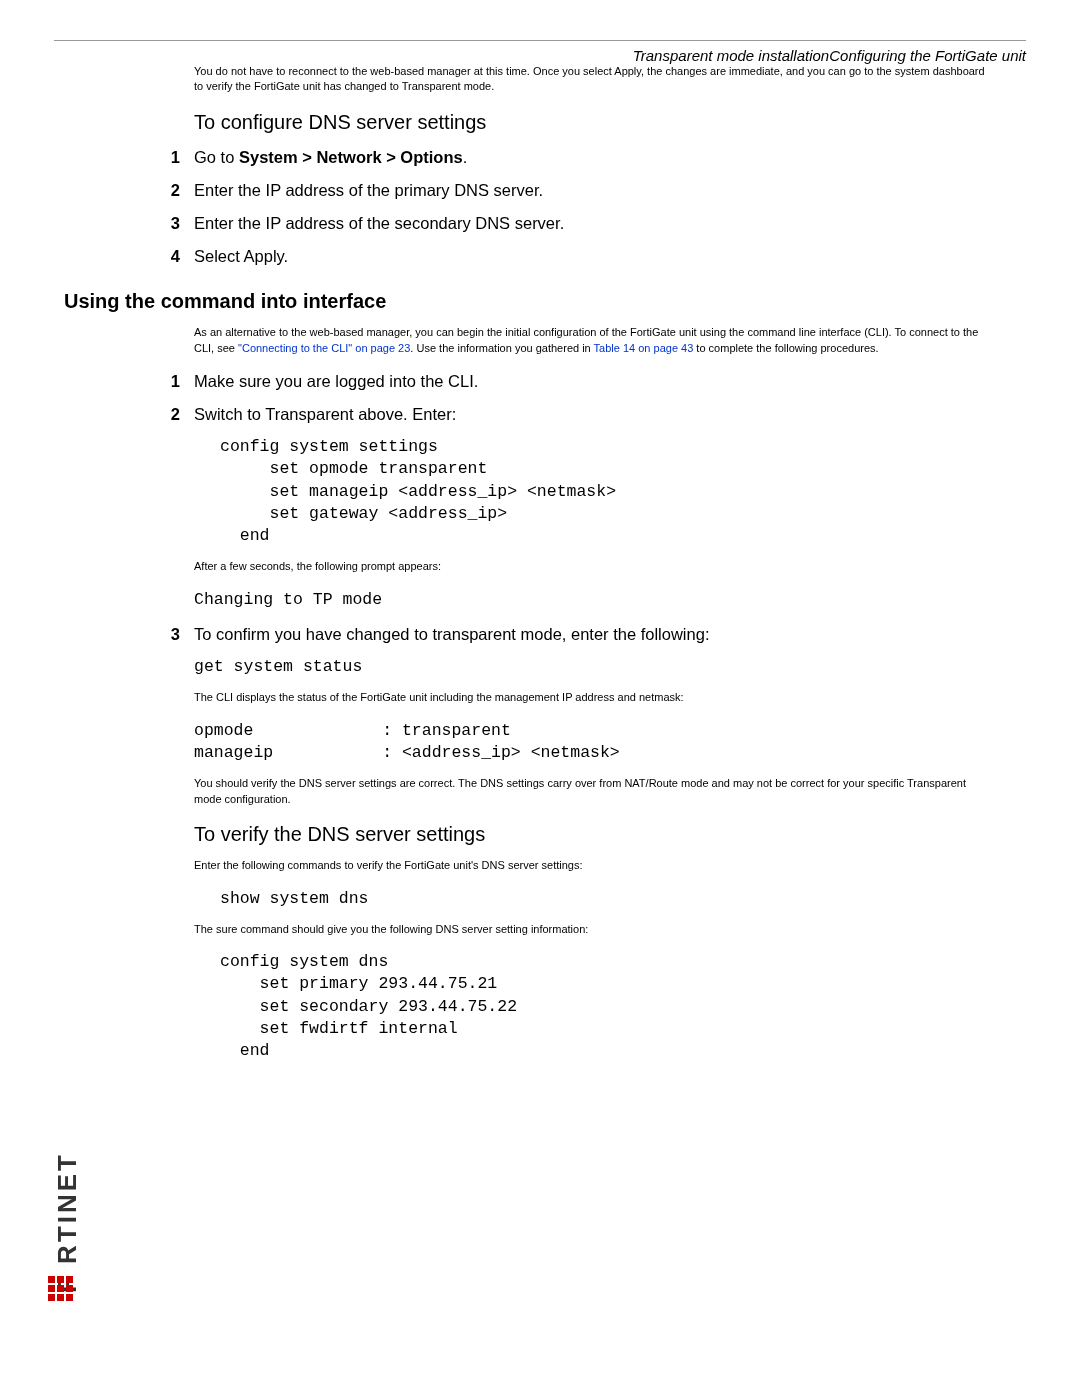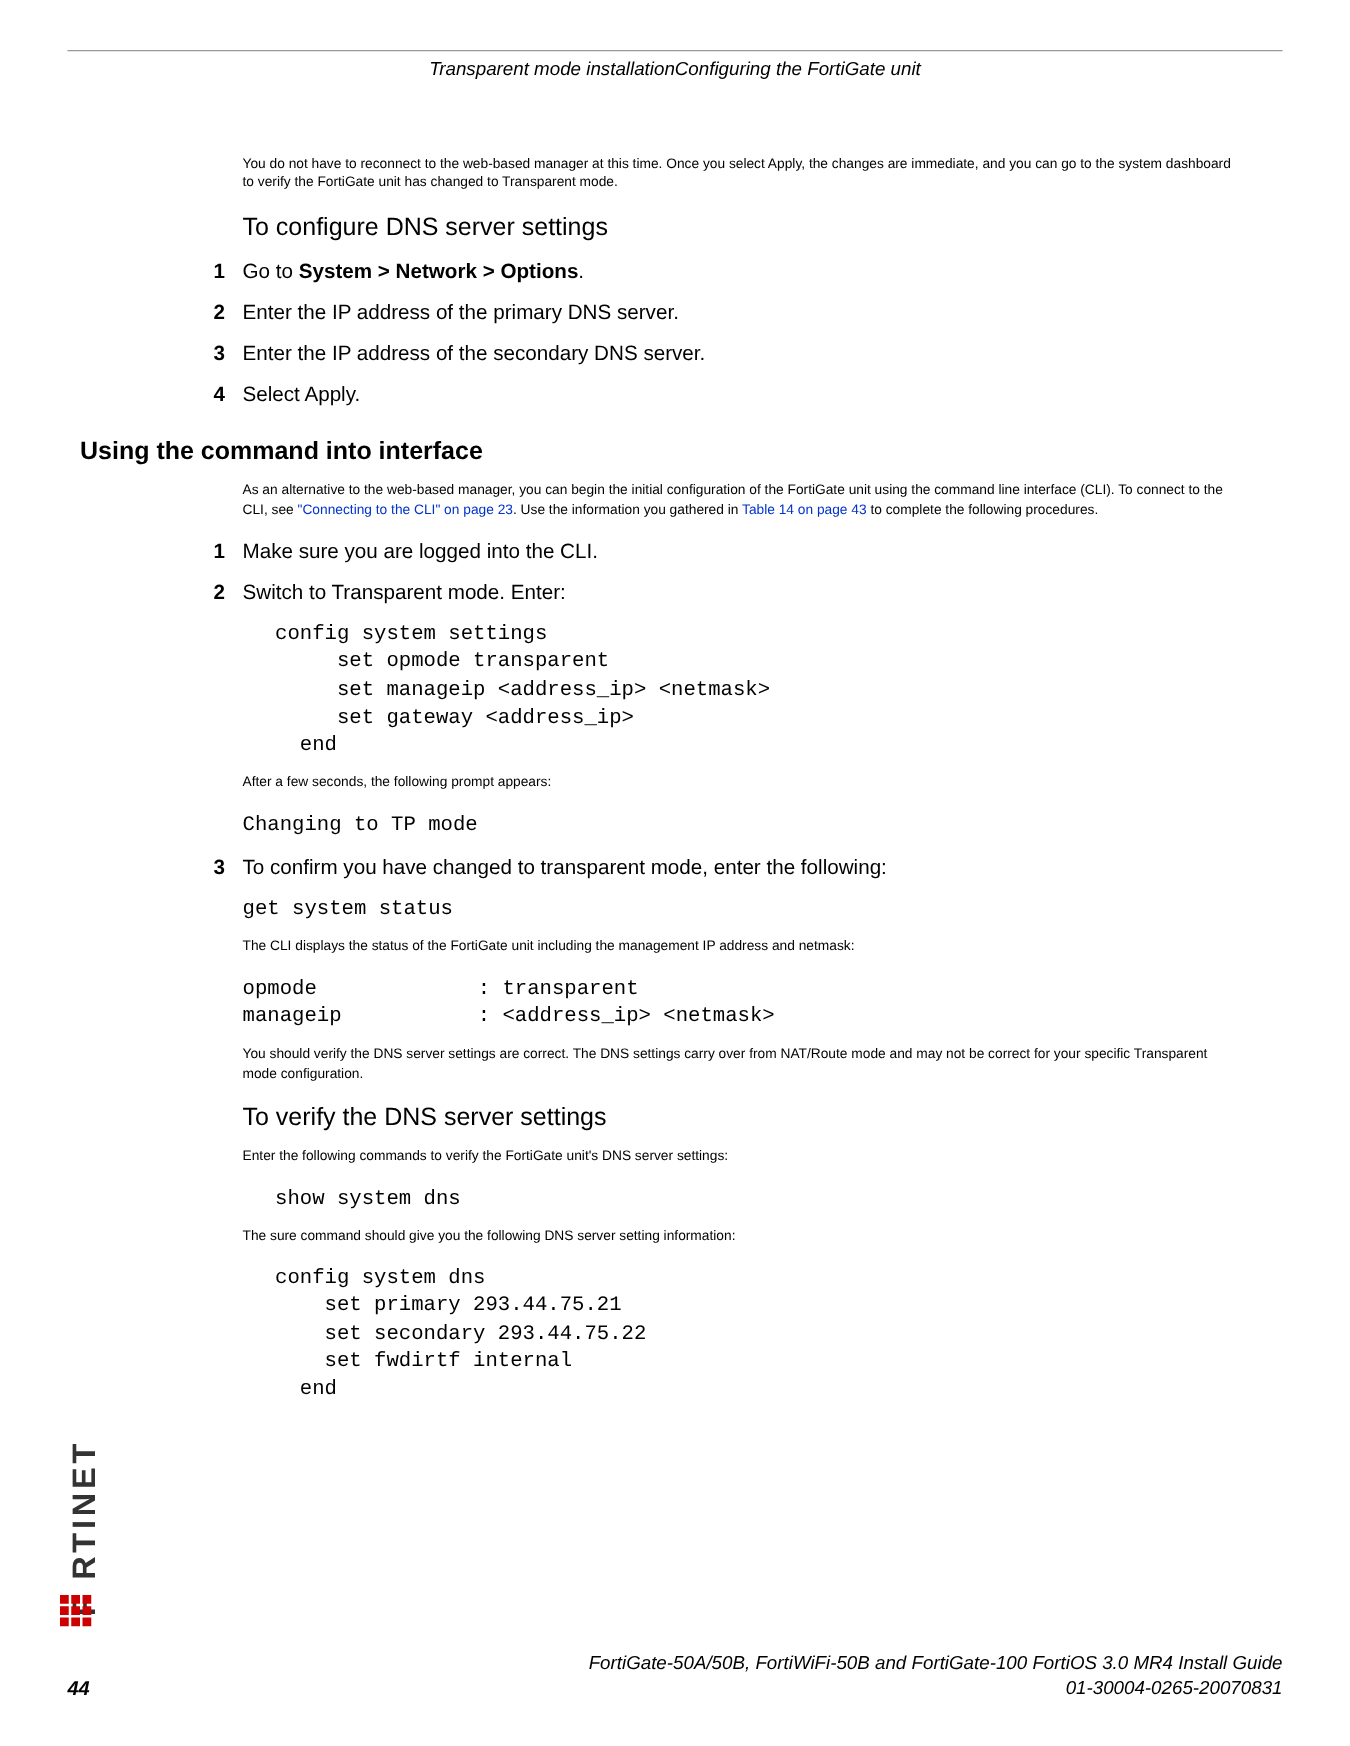--- a/index.html
+++ b/index.html
@@ -18,25 +18,24 @@
       padding: 40px 54px 40px 54px;
       position: relative;
       height: 100%;
     }
     .header-line {
       border-top: 1px solid #999;
       margin-bottom: 6px;
     }
     .header-row {
       display: flex;
-      justify-content: center;
+      justify-content: flex-end;
       font-style: italic;
       font-size: 15px;
       color: #000;
-      margin-bottom: 60px;
     }
     .content {
       margin-left: 140px;
       margin-right: 40px;
     }
     .para {
       font-size: 11px;
       line-height: 1.4;
       margin-bottom: 14px;
     }
@@ -180,21 +179,21 @@
       <span>As an alternative to the web-based manager, you can begin the initial configuration of the FortiGate unit using the command line interface (CLI). To connect to the CLI, see </span><span class="link-text">"Connecting to the CLI" on page 23</span><span>. Use the information you gathered in </span><span class="link-text">Table 14 on page 43</span><span> to complete the following procedures.</span>
     </p>
 
 
     <div class="step-row">
       <span class="step-num">1</span>
       <span class="step-text">Make sure you are logged into the CLI.</span>
     </div>
     <div class="step-row">
       <span class="step-num">2</span>
-      <span class="step-text">Switch to Transparent mode. Enter:</span>
+      <span class="step-text">Switch to Transparent above. Enter:</span>
     </div>
 
     <div class="code-block">config system settings
      set opmode transparent
      set manageip &lt;address_ip&gt; &lt;netmask&gt;
      set gateway &lt;address_ip&gt;
   end</div>
 
     <p class="para">After a few seconds, the following prompt appears:</p>
 
@@ -237,20 +236,13 @@
         <span></span>
       <span></span>
         <span></span>
         <span></span>
       <span></span>
         <span></span>
         <span></span>
     </div>
   </div>
 
-  <div class="footer">
-    <div class="footer-text">
-      <div>FortiGate-50A/50B, FortiWiFi-50B and FortiGate-100 FortiOS 3.0 MR4 Install Guide</div>
-      <div>01-30004-0265-20070831</div>
-    </div>
-    <div class="page-number">44</div>
-  </div>
 </div>
 
 </body></html>

